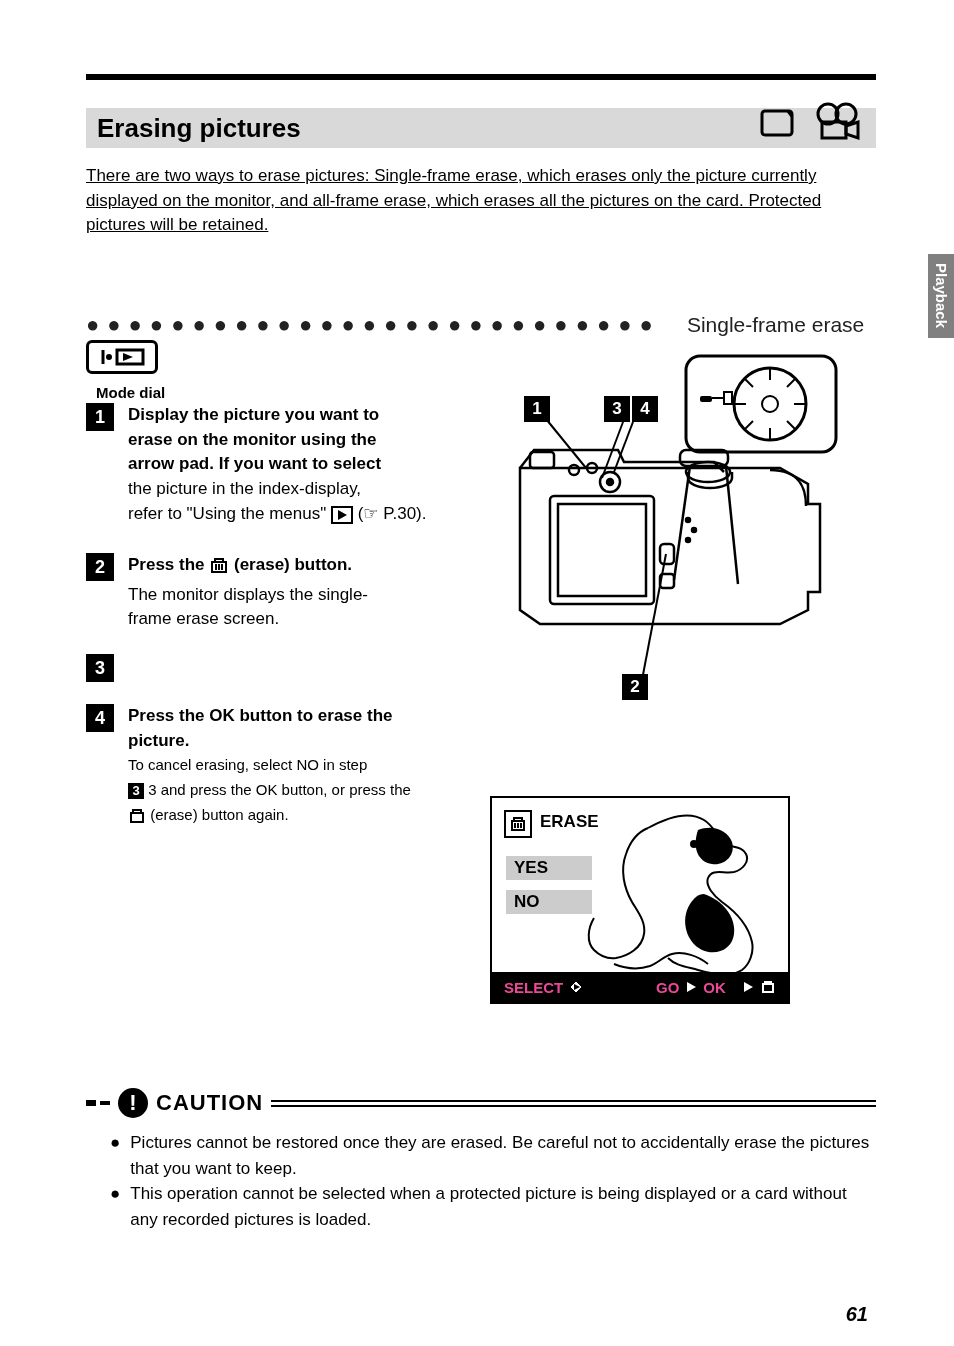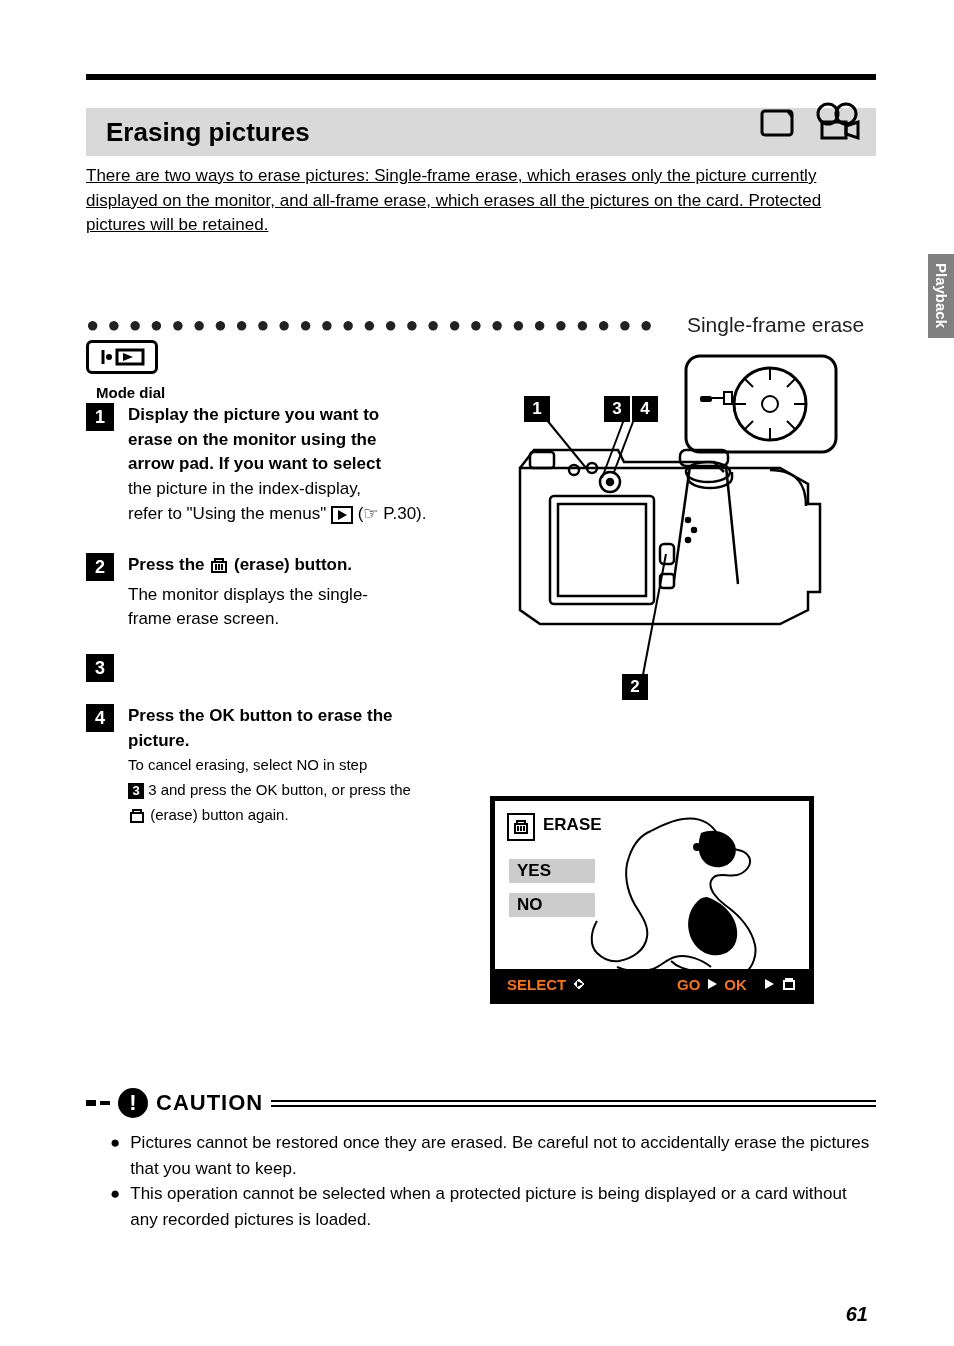--- a/index.html
+++ b/index.html
@@ -18,25 +18,25 @@
     left: 86px;
     right: 78px;
     height: 6px;
     background: #000;
   }
   .title-row {
     position: absolute;
     top: 108px;
     left: 86px;
     right: 78px;
-    height: 48px;
+    height: 40px;
     background: #d9d9d9;
     display: flex;
     align-items: center;
-    padding-left: 20px;
+    padding-left: 11px;
   }
   .title-row .title {
     font-size: 26px;
     font-weight: bold;
   }
   .mode-icons {
     position: absolute;
     top: 102px;
     right: 90px;
     display: flex;
@@ -119,23 +119,23 @@
     color: #fff;
     font-weight: bold;
     text-align: center;
     line-height: 26px;
     font-size: 17px;
   }
   .lcd-panel {
     position: absolute;
     top: 796px;
     left: 490px;
-    width: 324px;
+    width: 300px;
     height: 208px;
-    border: 5px solid #000000;
+    border: 2px solid #000000;
     background: #fff;
   }
   .lcd-panel .dog {
     position: absolute;
     top: 6px; left: 6px; right: 6px; bottom: 30px;
   }
   .lcd-panel .erase-sm-icon {
     position: absolute;
     top: 12px; left: 12px;
     width: 28px; height: 28px;
@@ -153,21 +153,21 @@
     min-width: 86px;
     margin-top: 6px;
   }
   .lcd-opt.opt1 { top: 52px; }
   .lcd-opt.opt2 { top: 86px; }
   .lcd-footer {
     position: absolute;
     bottom: 0; left: 0; right: 0;
     height: 30px;
     background: #000;
-    color: #f97316;
+    color: #ec4899;
     display: flex;
     align-items: center;
     justify-content: space-between;
     padding: 0 12px;
     font-size: 15px;
     font-weight: bold;
   }
   .lcd-footer .seg { display:flex; align-items:center; gap:6px; }
   .caution-bar {
     position: absolute;

